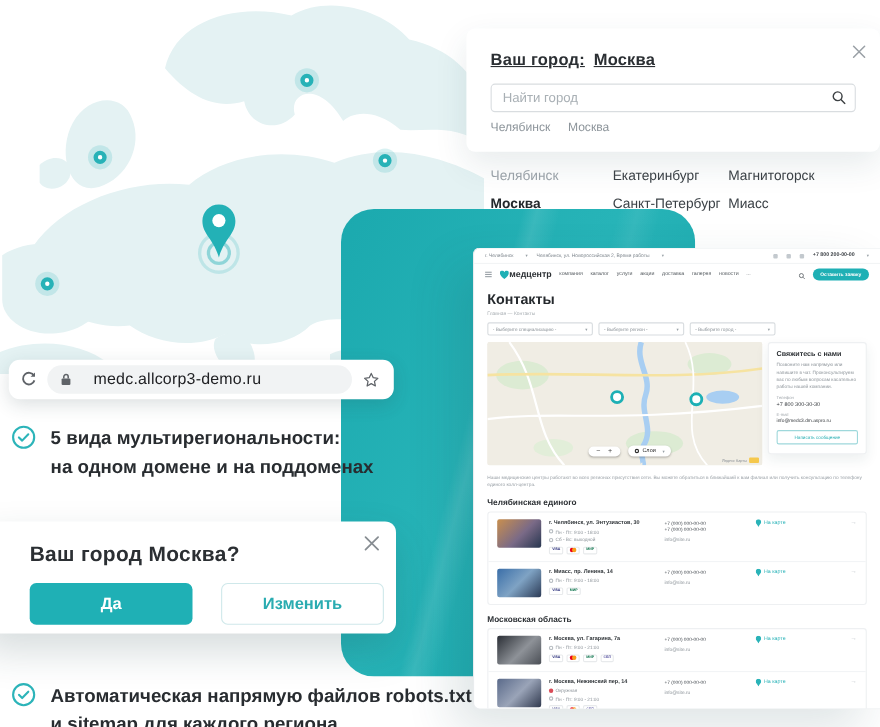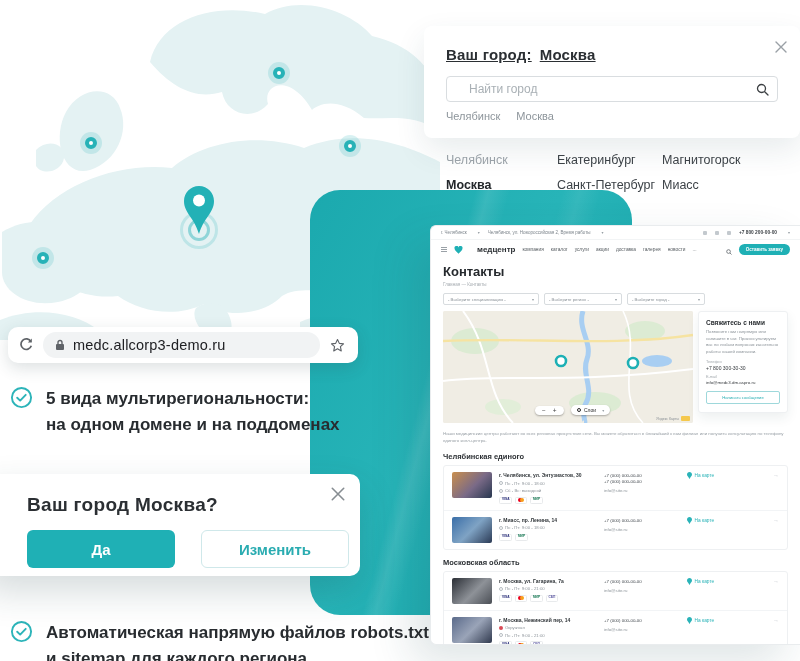--- a/index.html
+++ b/index.html
@@ -31,40 +31,40 @@
   
   .city-popup { left:424px; top:26px; width:376px; height:112px; z-index:3;
     background:#fff; border-radius:8px; padding:20px 22px 0;
     box-shadow:0 12px 30px rgba(25,70,75,.10); }
   .cp-title { font-size:15px; font-weight:bold; letter-spacing:.2px;text-decoration:underline; }
   .cp-title .city { margin-left:8px; }
   .icon-btn { background:none; border:none; cursor:pointer; line-height:0; }
   .cp-close { position:absolute; right:12px; top:14px; }
   .cp-search { position:relative; margin-top:13px; }
   .cp-search input { width:100%; height:26px; border:1px solid #d9dde0; border-radius:4px;
-    padding:0 30px 0 22px; font-size:12px; color:#737373; font-family:inherit; }
+    padding:0 30px 0 10px; font-size:12px; color:#737373; font-family:inherit; }
   .cp-search input::placeholder { color:#a9b0b5; }
   .cp-search .mag { position:absolute; right:9px; top:6px; }
   .cp-tags { margin-top:8px; display:flex; gap:16px; font-size:11px; color:#8d959b; }
   .cp-tags span { cursor:pointer; }
 
   
   .city-list { left:446px; top:153px; width:344px; z-index:3;
     display:grid; grid-template-columns:111px 105px auto; row-gap:11px;
     font-size:12.5px; color:#3c4247; }
   .city-list span { cursor:pointer; }
   .cl-muted { color:#9aa2a8; }
   .cl-bold { font-weight:bold; color:#23272b; }
 
   
   .browser-bar { left:8px; top:327px; width:350px; height:36px; z-index:4;
     background:#fff; border-radius:10px; box-shadow:0 5px 16px rgba(40,60,70,.16);
     display:flex; align-items:center; padding:0 12px 0 10px; gap:9px; }
   .url-pill { flex:1; height:26px; background:#f1f3f4; border-radius:13px;
-    display:flex; align-items:center; gap:8px; padding:0 12px; }
+    display:flex; align-items:center; gap:20px; padding:0 12px; }
   .url-text { font-size:14.5px; color:#202124; letter-spacing:.2px; }
 
   
   .feature { position:absolute; z-index:4; display:flex; gap:13px; align-items:flex-start; }
   .feature .txt { font-size:17px; font-weight:bold; line-height:1.55; color:#282c30; }
   #feature-1 { left:10px; top:386px; }
   #feature-2 { left:10px; top:620px; }
 
   
   .city-modal { left:-18px; top:474px; width:378px; height:102px; z-index:5;
@@ -84,21 +84,21 @@
     background:#fff; border:1px solid #e9ecee; border-right:none; border-radius:6px 0 0 6px;
     box-shadow:-18px 18px 44px rgba(25,70,75,.14); overflow:hidden; }
   .s-topbar { height:14px; display:flex; align-items:center; gap:8px; padding:0 10px;
     border-bottom:1px solid #f2f4f5; font-size:4.5px; color:#7d858c; white-space:nowrap; }
   .s-topbar .sp { flex:1; }
   .s-topbar .ph { font-weight:bold; color:#3a3f44; font-size:4.8px; }
   .tiny-ico { display:inline-block; width:4px; height:4px; background:#c3c9ce; border-radius:1px; }
   .s-header { height:19px; display:flex; align-items:center; gap:7px; padding:0 10px; }
   .burger { width:6px; }
   .burger i { display:block; height:1px; background:#9aa1a7; margin:1px 0; }
-  .s-logo { display:flex; align-items:flex-end; gap:14px; font-size:8px; font-weight:bold; color:#2b2f33; }
+  .s-logo { display:flex; align-items:flex-end; gap:0; font-size:8px; font-weight:bold; color:#2b2f33; }
   .s-nav { display:flex; gap:7px; font-size:4.8px; color:#565c61; }
   .s-nav span { cursor:pointer; }
   .s-header .sp { flex:1; }
   .s-cta { background:#1fb0b5; color:#fff; border:none; border-radius:7px;
     font-size:4.5px; font-weight:bold; padding:3px 7px; font-family:inherit; cursor:pointer; }
   .s-body { padding:5px 12px 0; position:relative; }
   .s-h1 { font-size:13px; font-weight:bold; color:#25292d; }
   .s-bc { margin-top:3px; font-size:4.5px; color:#a7adb2; }
   .s-filters { margin-top:6px; display:flex; gap:5px; }
   .s-filter { display:flex; align-items:center; justify-content:space-between;

